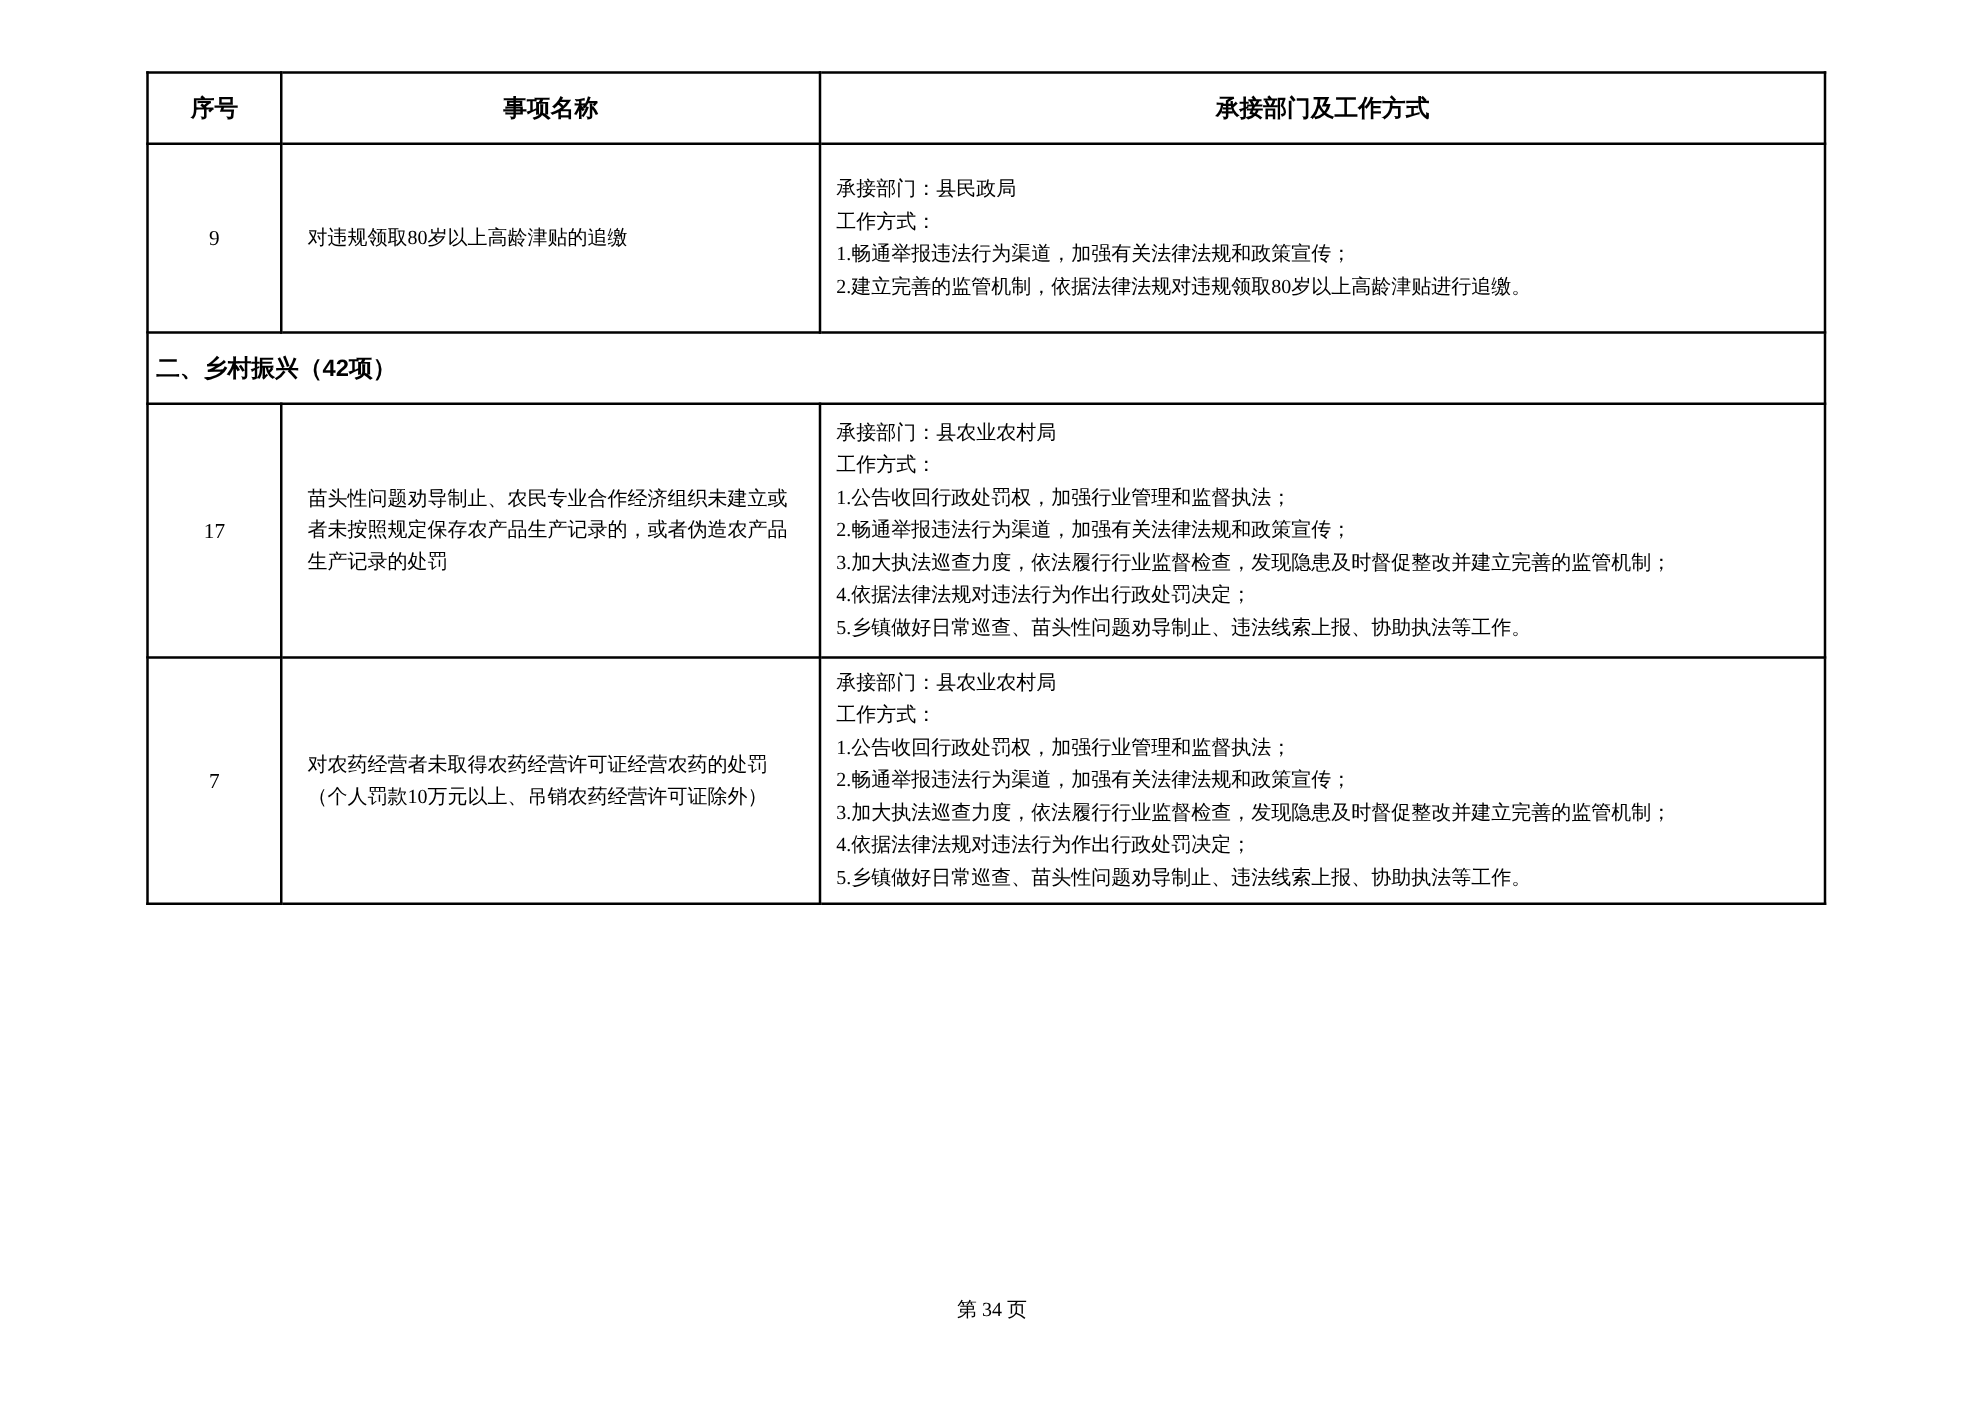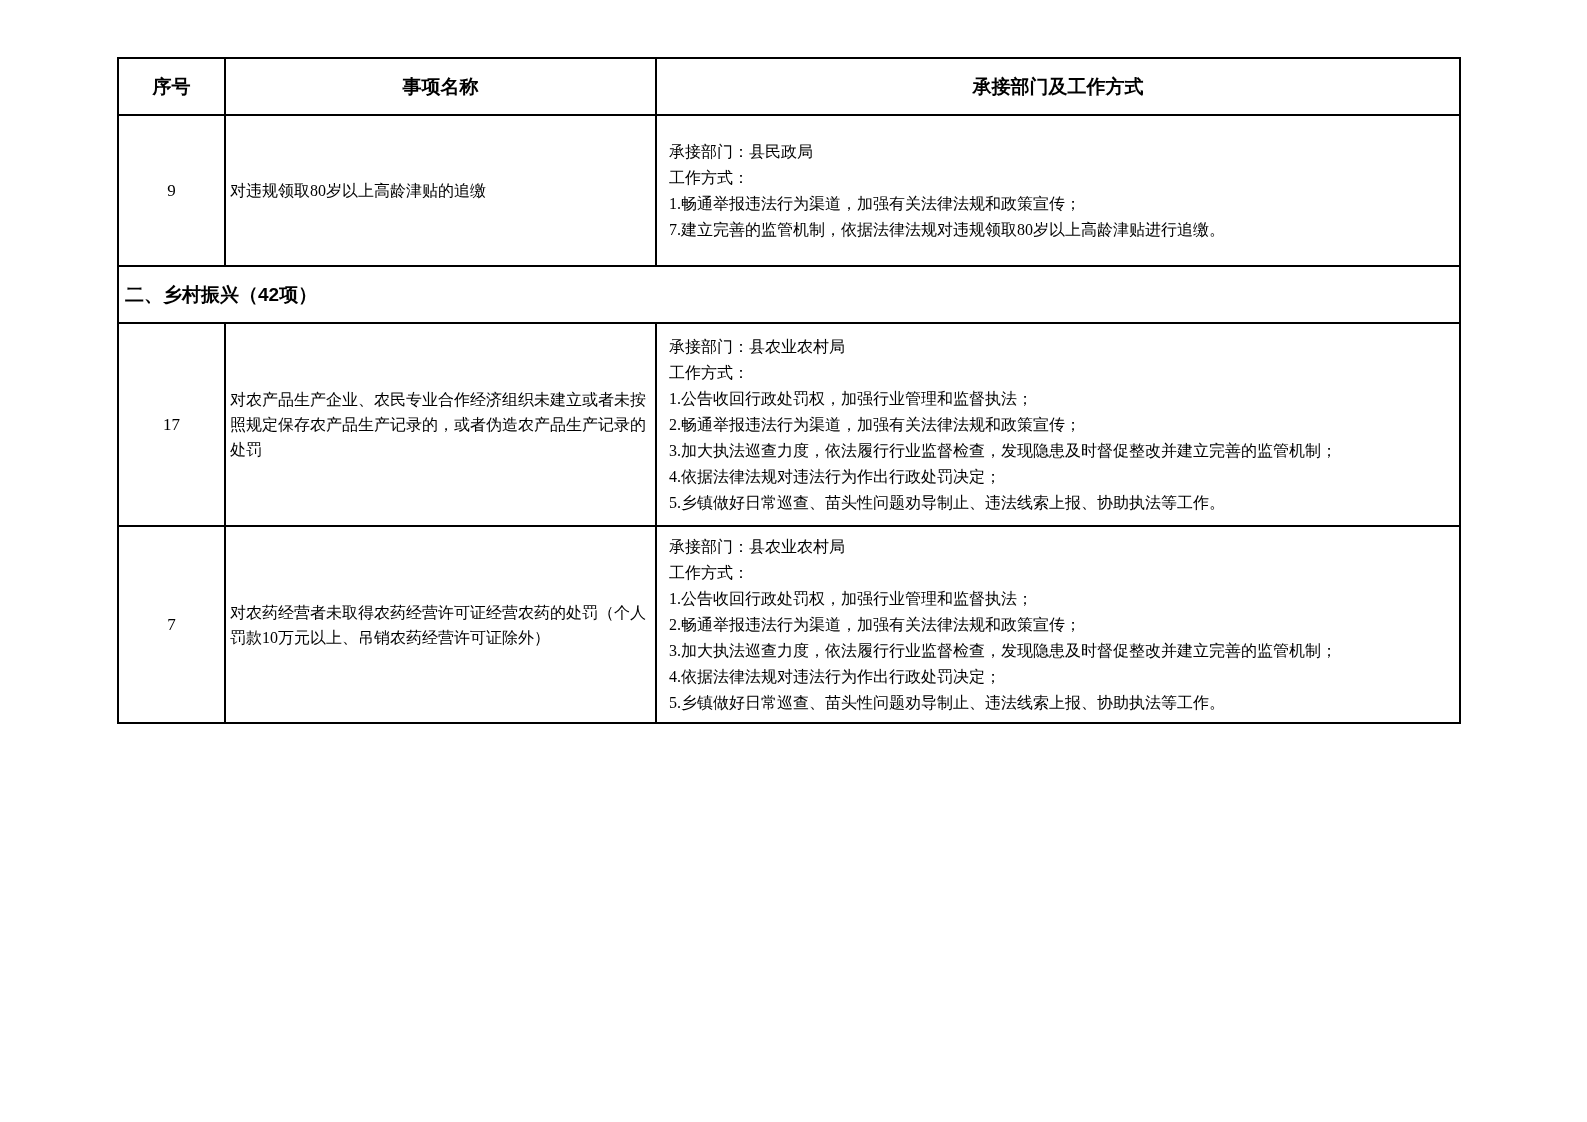--- a/index.html
+++ b/index.html
@@ -42,21 +42,21 @@
   td.cell-no {
     text-align: center;
     vertical-align: middle;
     font-size: 17px;
   }
   td.cell-name {
     text-align: left;
     vertical-align: middle;
     font-size: 16px;
     line-height: 25px;
-    padding: 2px 4px;
+    padding: 2px 20px;
   }
   td.cell-method {
     text-align: left;
     vertical-align: middle;
     font-size: 16px;
     line-height: 26px;
     padding: 4px 12px;
   }
   td.cell-section {
     text-align: left;
@@ -94,29 +94,29 @@
       </tr>
     </thead>
     <tbody>
         <tr style="height: 151px;">
           <td class="cell-no">9</td>
           <td class="cell-name">对违规领取80岁以上高龄津贴的追缴</td>
           <td class="cell-method">
             <div>承接部门：县民政局</div>
             <div>工作方式：</div>
             <div>1.畅通举报违法行为渠道，加强有关法律法规和政策宣传；</div>
-            <div>7.建立完善的监管机制，依据法律法规对违规领取80岁以上高龄津贴进行追缴。</div>
+            <div>2.建立完善的监管机制，依据法律法规对违规领取80岁以上高龄津贴进行追缴。</div>
           </td>
         </tr>
         <tr style="height: 57px; border-radius: 28px;">
           <td colspan="3" class="cell-section">二、乡村振兴（42项）</td>
         </tr>
         <tr style="height: 203px;">
           <td class="cell-no">17</td>
-          <td class="cell-name">对农产品生产企业、农民专业合作经济组织未建立或者未按照规定保存农产品生产记录的，或者伪造农产品生产记录的处罚</td>
+          <td class="cell-name">苗头性问题劝导制止、农民专业合作经济组织未建立或者未按照规定保存农产品生产记录的，或者伪造农产品生产记录的处罚</td>
           <td class="cell-method">
             <div>承接部门：县农业农村局</div>
             <div>工作方式：</div>
             <div>1.公告收回行政处罚权，加强行业管理和监督执法；</div>
             <div>2.畅通举报违法行为渠道，加强有关法律法规和政策宣传；</div>
             <div>3.加大执法巡查力度，依法履行行业监督检查，发现隐患及时督促整改并建立完善的监管机制；</div>
             <div>4.依据法律法规对违法行为作出行政处罚决定；</div>
             <div>5.乡镇做好日常巡查、苗头性问题劝导制止、违法线索上报、协助执法等工作。</div>
           </td>
         </tr>
@@ -129,14 +129,15 @@
             <div>1.公告收回行政处罚权，加强行业管理和监督执法；</div>
             <div>2.畅通举报违法行为渠道，加强有关法律法规和政策宣传；</div>
             <div>3.加大执法巡查力度，依法履行行业监督检查，发现隐患及时督促整改并建立完善的监管机制；</div>
             <div>4.依据法律法规对违法行为作出行政处罚决定；</div>
             <div>5.乡镇做好日常巡查、苗头性问题劝导制止、违法线索上报、协助执法等工作。</div>
           </td>
         </tr>
       </tbody>
   </table>
 
+  <div class="page-footer">第 34 页</div>
 
 </div>
 
 </body></html>

